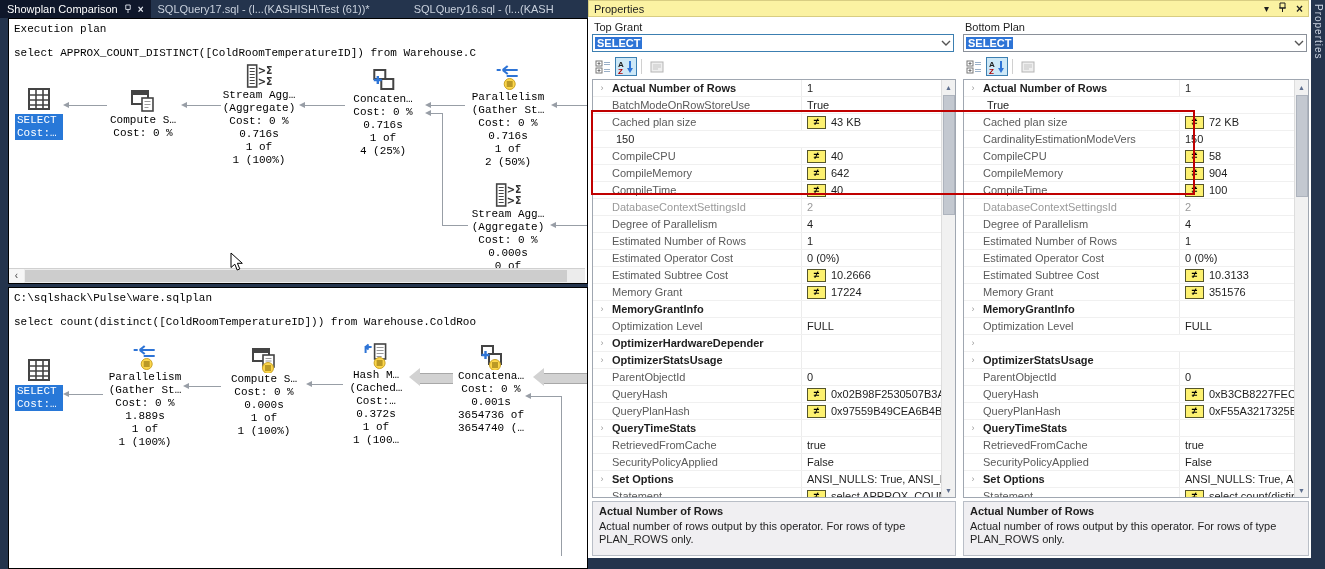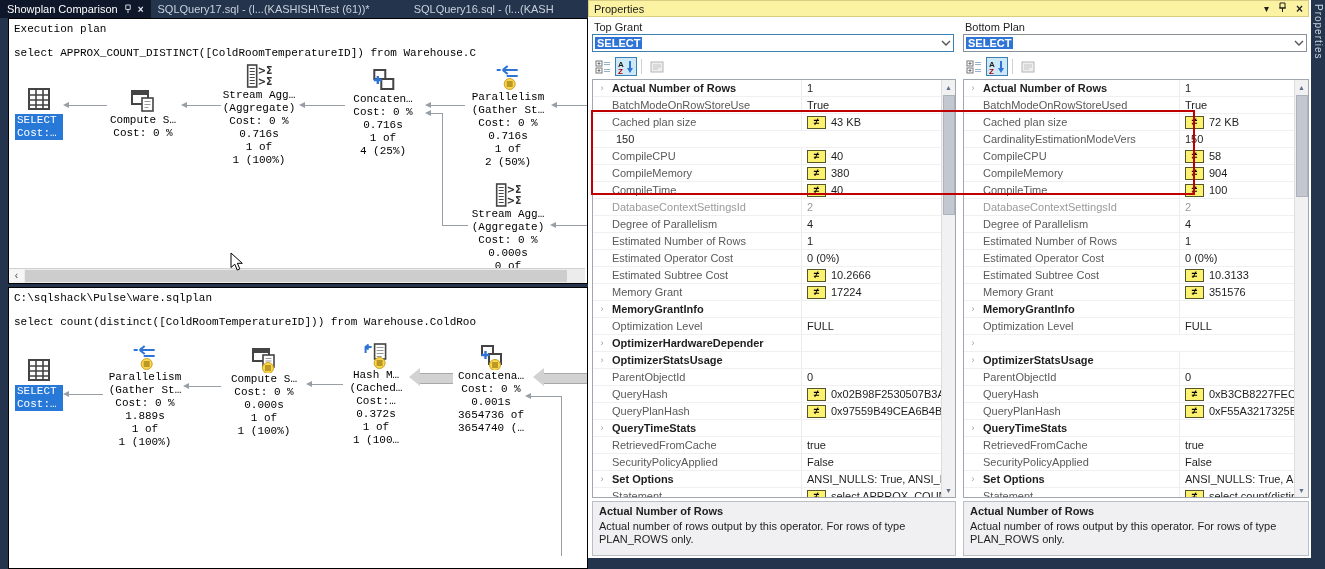--- a/index.html
+++ b/index.html
@@ -373,21 +373,21 @@
         <span class="pval">
           <span class="diff">≠</span>
           <span>40</span>
         </span>
       </div>
       <div class="prow">
         <span class="exp"></span>
         <span class="pname">CompileMemory</span>
         <span class="pval">
           <span class="diff">≠</span>
-          <span>380</span>
+          <span>642</span>
         </span>
       </div>
       <div class="prow">
         <span class="exp"></span>
         <span class="pname">CompileTime</span>
         <span class="pval">
           <span class="diff">≠</span>
           <span>40</span>
         </span>
       </div>
@@ -572,21 +572,20 @@
   <div class="pgrid" id="gridR" style="left:375px;top:79px;width:346px;height:419px">
     <div class="prow bold">
         <span class="exp">›</span>
         <span class="pname">Actual Number of Rows</span>
         <span class="pval">
           <span>1</span>
         </span>
       </div>
       <div class="prow">
         <span class="exp"></span>
-        <span class="pname">BatchModeOnRowStoreUsed</span>
         <span class="pval">
           <span>True</span>
         </span>
       </div>
       <div class="prow">
         <span class="exp"></span>
         <span class="pname">Cached plan size</span>
         <span class="pval">
           <span class="diff">≠</span>
           <span>72 KB</span>

